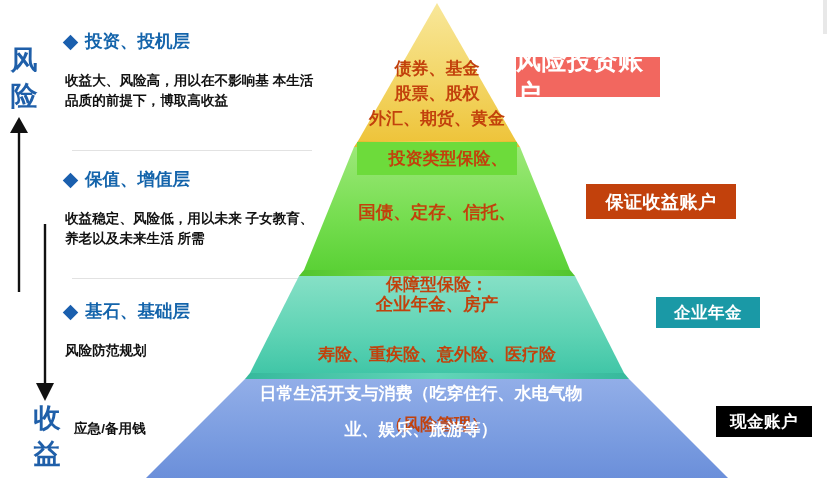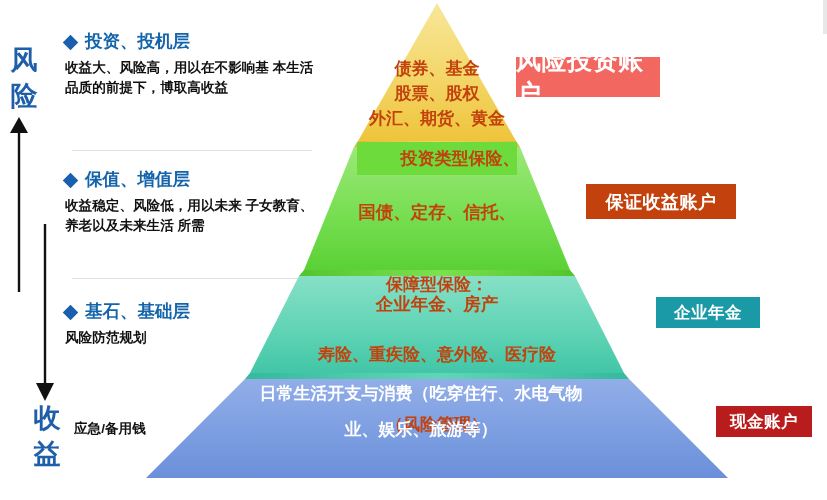--- a/index.html
+++ b/index.html
@@ -42,21 +42,21 @@
     background:#1a5fae;
     transform:rotate(45deg);
     margin-right:9px;
     position:relative;top:1px;
   }
   .desc-body{
     color:#111111;
     font-weight:bold;
     font-size:13.6px;
     line-height:19.5px;
-    margin-top:6px;
+    margin-top:19px;
   }
   .desc-small{
     position:absolute;
     color:#111111;
     font-weight:bold;
     font-size:13.6px;
     line-height:19px;
   }
   .divider{
     position:absolute;left:72px;width:240px;height:1px;
@@ -78,21 +78,21 @@
   .badge{
     position:absolute;
     color:#ffffff;
     font-weight:bold;
     display:flex;align-items:center;justify-content:center;
     letter-spacing:0.5px;
   }
   #badge-risk   {left:516px;top:57px;width:144px;height:40px;background:#f2675f;font-size:25px;}
   #badge-guar   {left:586px;top:184px;width:150px;height:35px;background:#c2410c;font-size:18px;}
   #badge-lever  {left:656px;top:297px;width:104px;height:31px;background:#1a99a6;font-size:16.5px;}
-  #badge-cash   {left:716px;top:406px;width:96px;height:31px;background:#b91c1c;font-size:16.5px;}
+  #badge-cash   {left:716px;top:406px;width:96px;height:31px;background:#000000;font-size:16.5px;}
 
   
   #edge-artifact{position:absolute;right:0;top:0;width:4px;height:34px;background:#e8e8e8;}
 </style>
 </head>
 <body>
 
 <div id="stage">
 
   <div id="edge-artifact"></div>
@@ -200,21 +200,21 @@
 
     <g>
       <polygon points="245,379 629,379 728,478 146,478" fill="url(#gradBlue)"></polygon>
     </g>
   </svg>
 
   <div class="tier-text" style="left:337px;top:56px;width:200px;font-size:17px;line-height:25px;">债券、基金
 股票、股权
 外汇、期货、黄金</div>
 
-  <div class="tier-text" style="left:372px;top:147px;width:176px;font-size:17px;line-height:24px;">投资类型保险、</div>
+  <div class="tier-text" style="left:360px;top:147px;width:176px;font-size:17px;line-height:24px;">投资类型保险、</div>
 
   <div class="tier-text" style="left:320px;top:189px;width:234px;font-size:17.5px;line-height:46px;">国债、定存、信托、
 
 企业年金、房产</div>
 
   <div class="tier-text" style="left:258px;top:267px;width:358px;font-size:17px;line-height:35px;">保障型保险：
 
 寿险、重疾险、意外险、医疗险
 
 （风险管理）</div>

